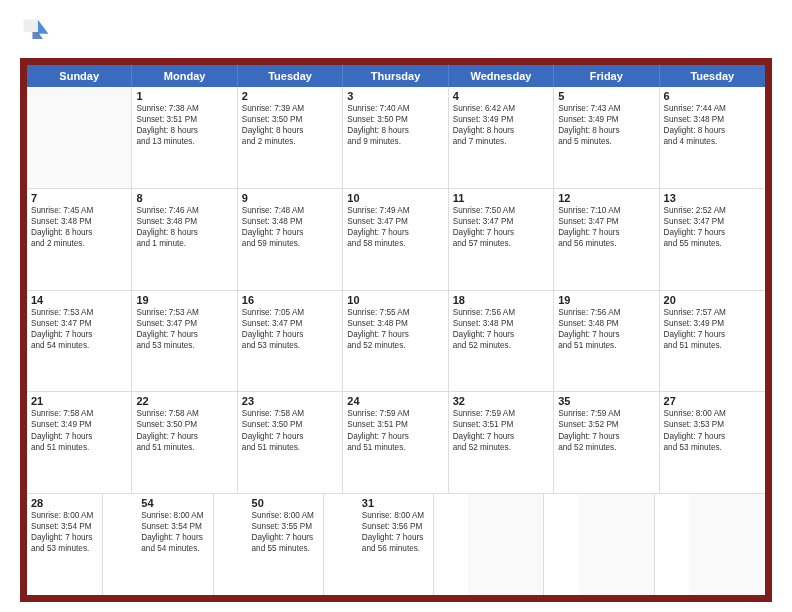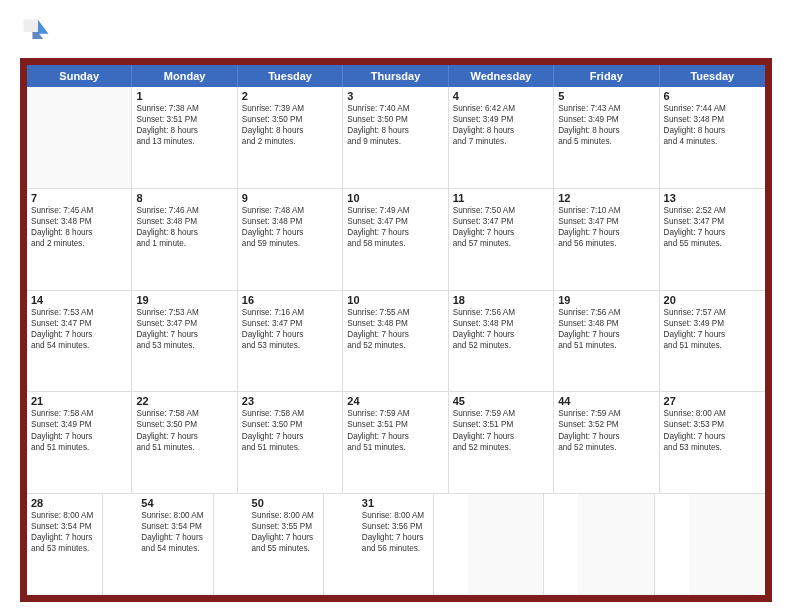--- a/index.html
+++ b/index.html
@@ -250,21 +250,21 @@
           </div>
           <div class="cal-cell">
             <span class="day-num">19</span>
             <span class="cell-line">Sunrise: 7:53 AM</span>
             <span class="cell-line">Sunset: 3:47 PM</span>
             <span class="cell-line">Daylight: 7 hours</span>
             <span class="cell-line">and 53 minutes.</span>
           </div>
           <div class="cal-cell">
             <span class="day-num">16</span>
-            <span class="cell-line">Sunrise: 7:16 AM</span>
+            <span class="cell-line">Sunrise: 7:05 AM</span>
             <span class="cell-line">Sunset: 3:47 PM</span>
             <span class="cell-line">Daylight: 7 hours</span>
             <span class="cell-line">and 53 minutes.</span>
           </div>
           <div class="cal-cell">
             <span class="day-num">10</span>
             <span class="cell-line">Sunrise: 7:55 AM</span>
             <span class="cell-line">Sunset: 3:48 PM</span>
             <span class="cell-line">Daylight: 7 hours</span>
             <span class="cell-line">and 52 minutes.</span>
@@ -314,28 +314,28 @@
             <span class="cell-line">and 51 minutes.</span>
           </div>
           <div class="cal-cell">
             <span class="day-num">24</span>
             <span class="cell-line">Sunrise: 7:59 AM</span>
             <span class="cell-line">Sunset: 3:51 PM</span>
             <span class="cell-line">Daylight: 7 hours</span>
             <span class="cell-line">and 51 minutes.</span>
           </div>
           <div class="cal-cell">
-            <span class="day-num">45</span>
+            <span class="day-num">32</span>
             <span class="cell-line">Sunrise: 7:59 AM</span>
             <span class="cell-line">Sunset: 3:51 PM</span>
             <span class="cell-line">Daylight: 7 hours</span>
             <span class="cell-line">and 52 minutes.</span>
           </div>
           <div class="cal-cell">
-            <span class="day-num">44</span>
+            <span class="day-num">35</span>
             <span class="cell-line">Sunrise: 7:59 AM</span>
             <span class="cell-line">Sunset: 3:52 PM</span>
             <span class="cell-line">Daylight: 7 hours</span>
             <span class="cell-line">and 52 minutes.</span>
           </div>
           <div class="cal-cell">
             <span class="day-num">27</span>
             <span class="cell-line">Sunrise: 8:00 AM</span>
             <span class="cell-line">Sunset: 3:53 PM</span>
             <span class="cell-line">Daylight: 7 hours</span>

